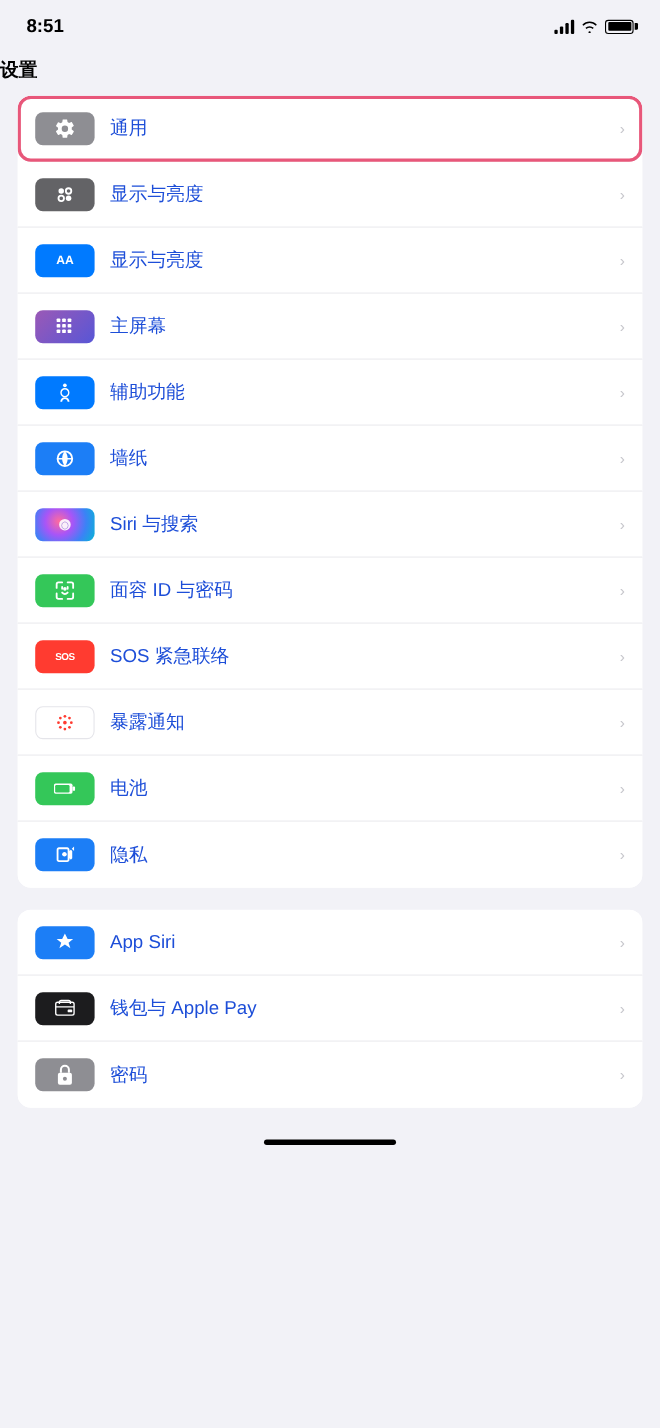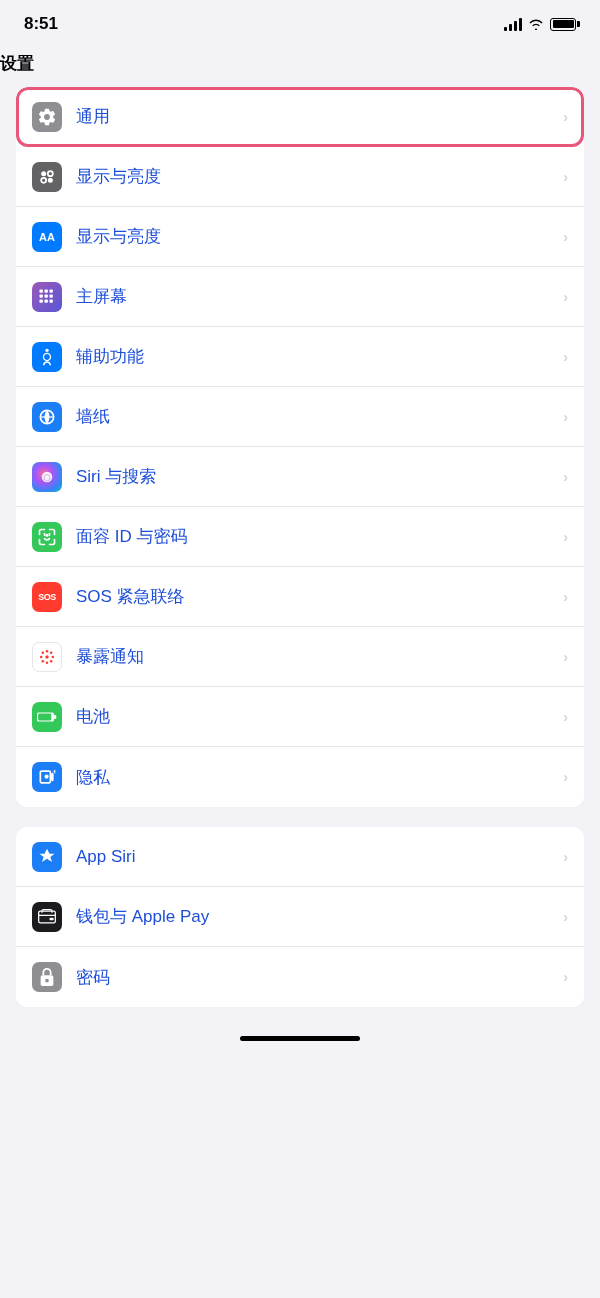--- a/index.html
+++ b/index.html
@@ -100,21 +100,21 @@
       border-bottom: none;
     }
     .settings-item.highlighted {
       outline: 3px solid #e8577a;
       outline-offset: -3px;
       border-radius: 12px;
       z-index: 1;
     }
 
     .item-icon {
-      width: 30px;
+      width: 54px;
       height: 30px;
       border-radius: 7px;
       display: flex;
       align-items: center;
       justify-content: center;
       margin-right: 14px;
       flex-shrink: 0;
       font-size: 16px;
       color: #fff;
     }

